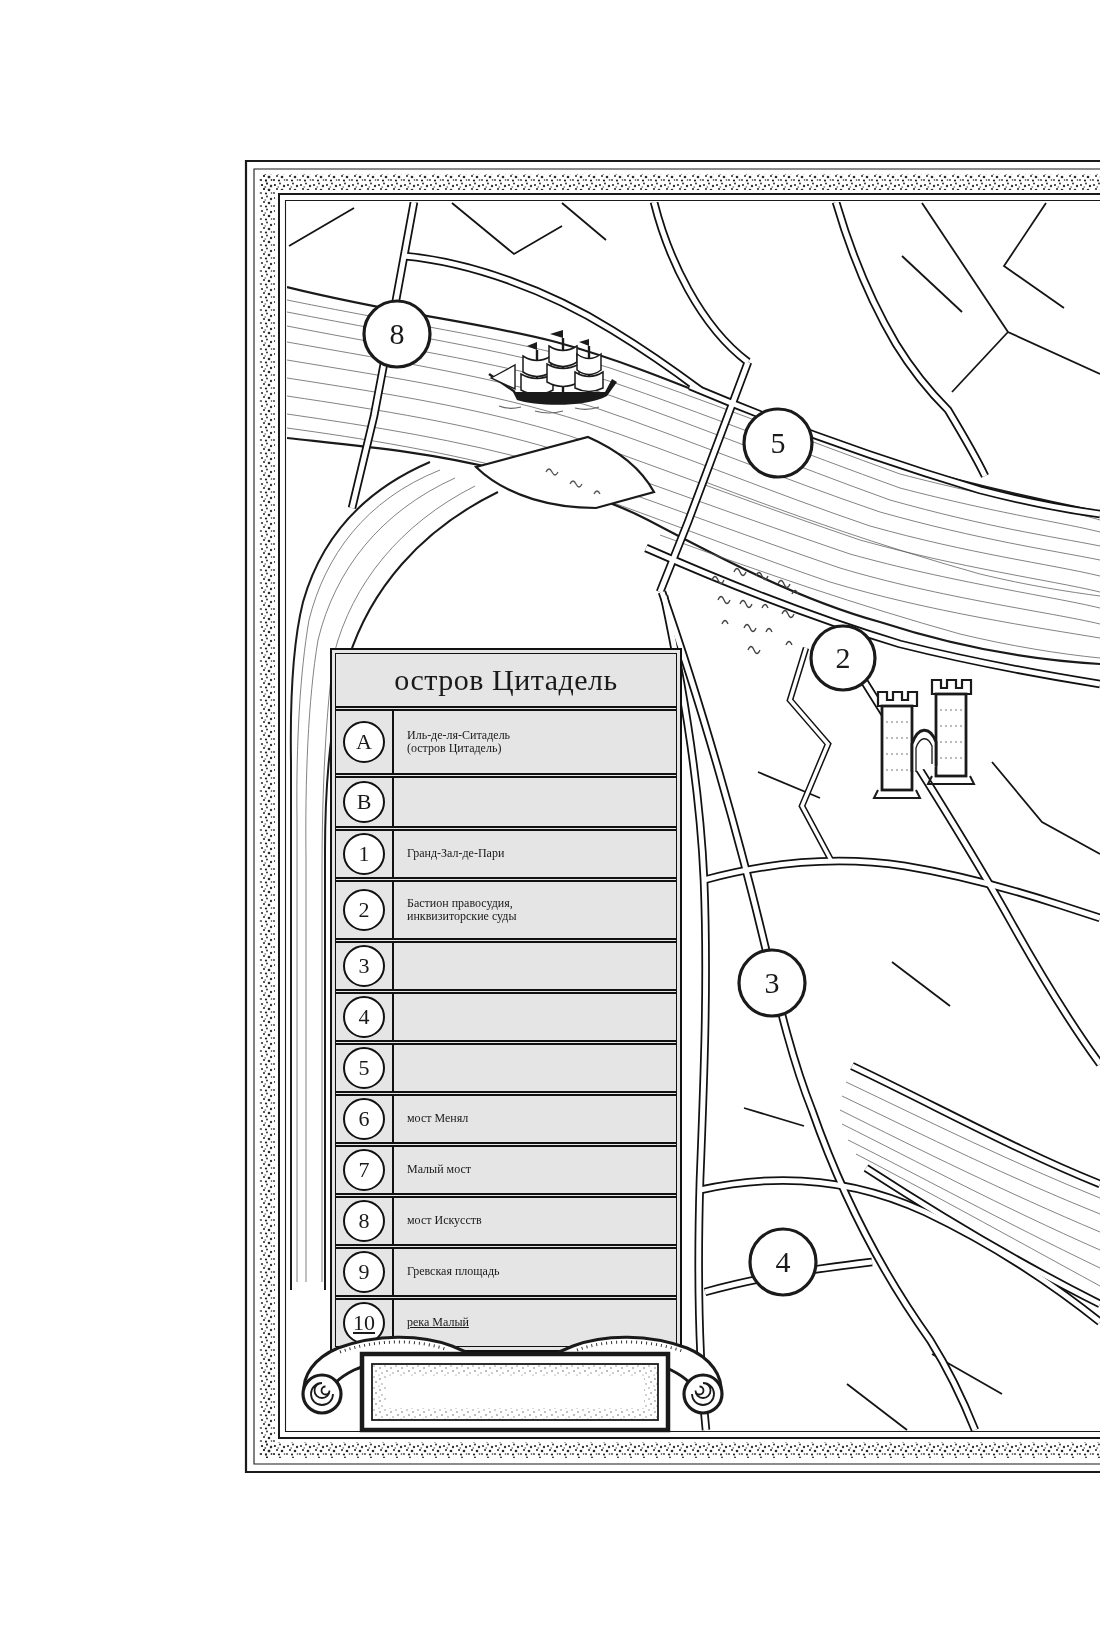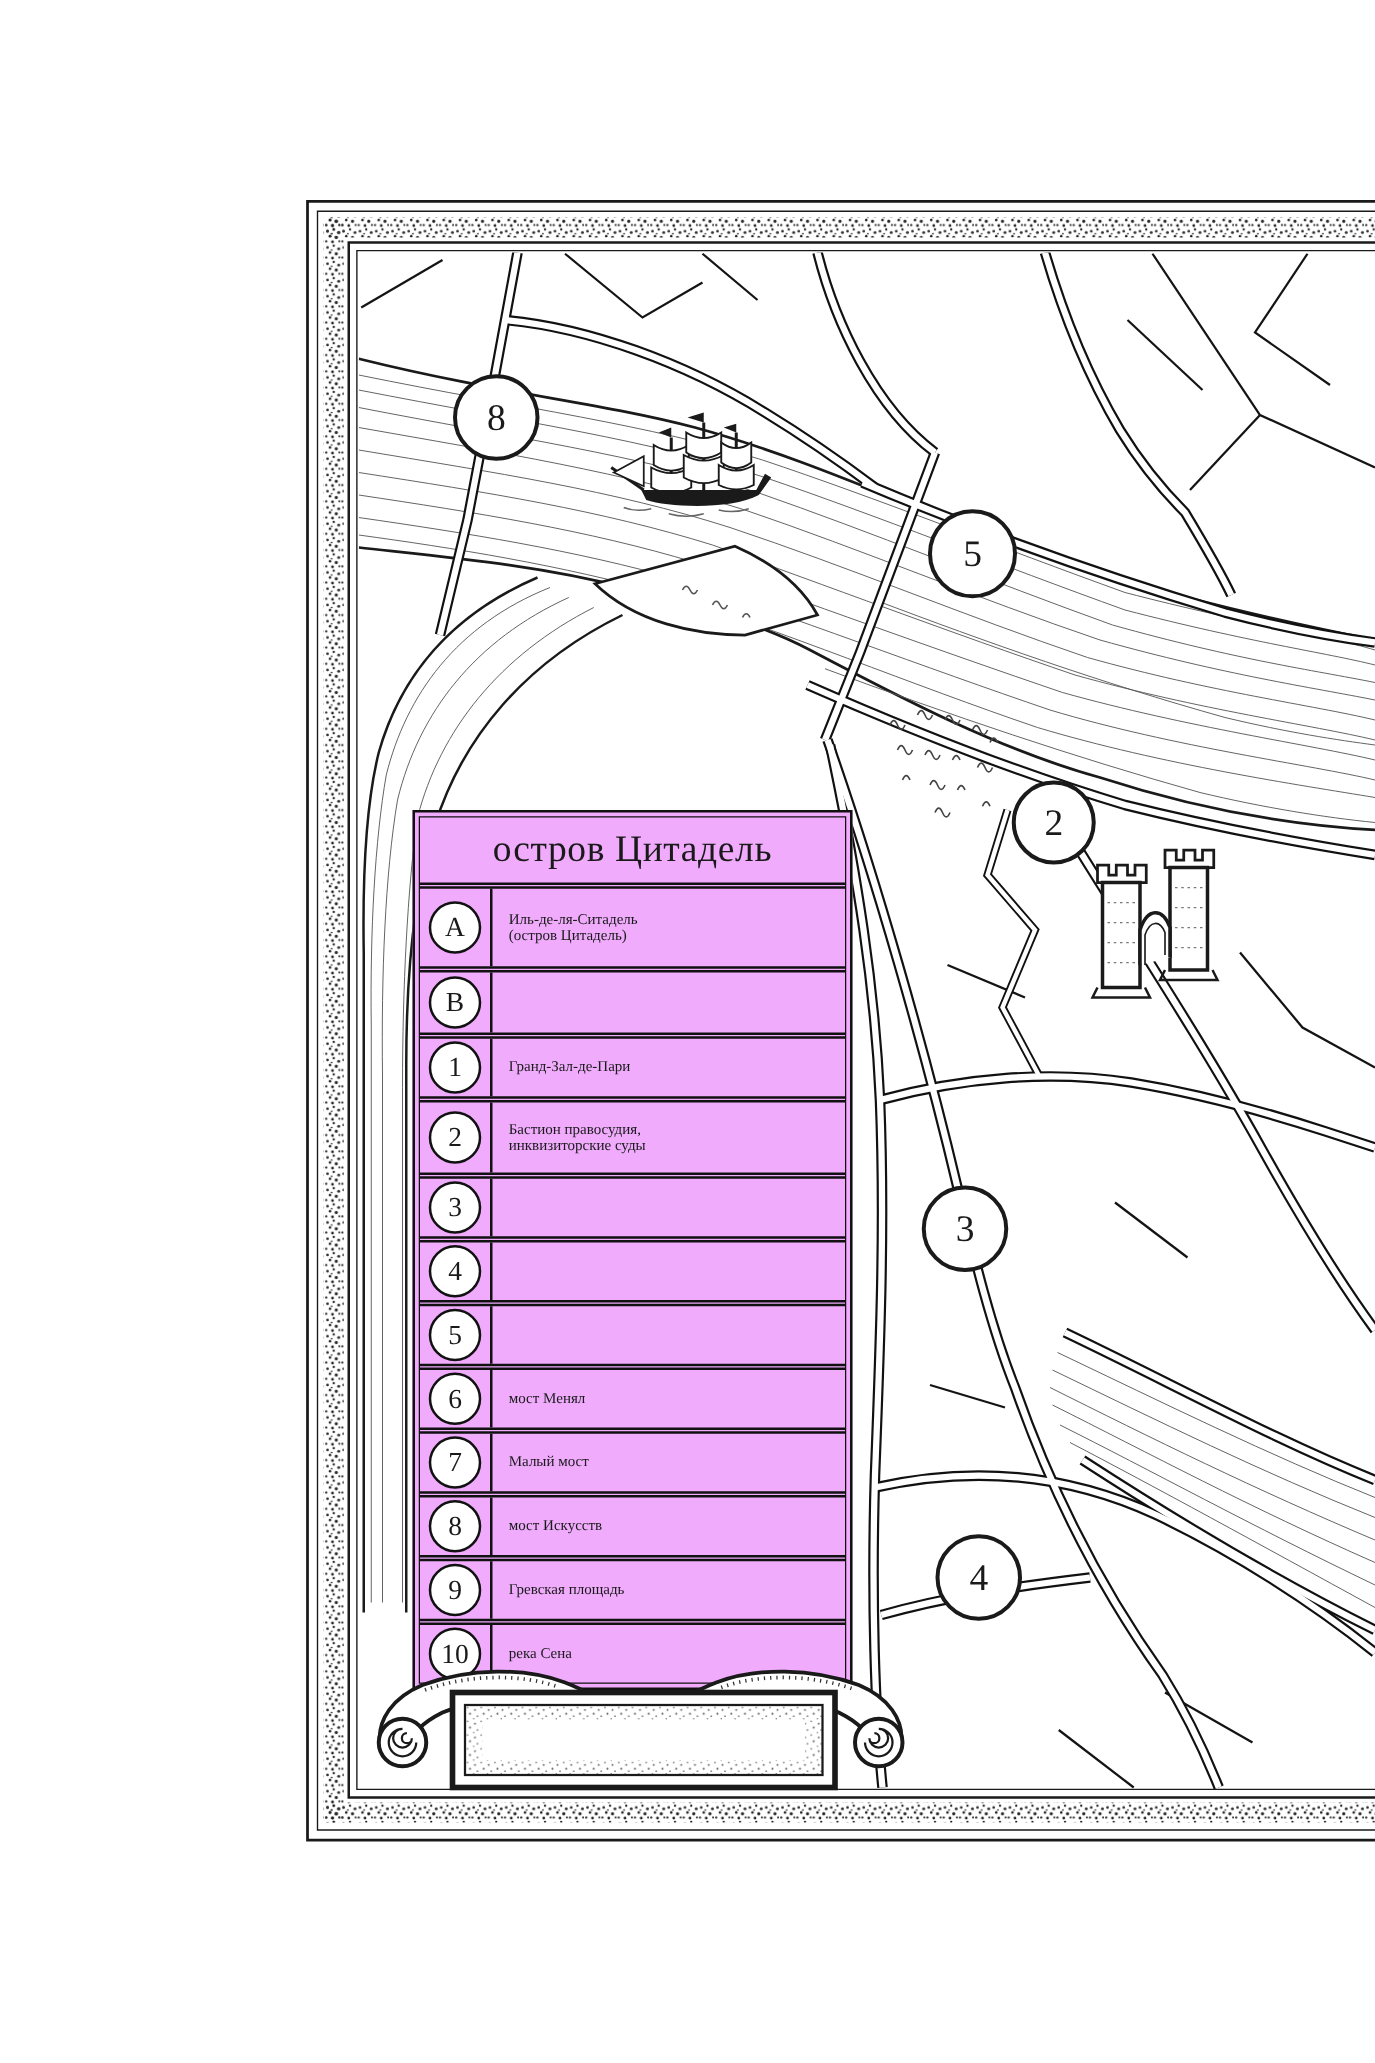--- a/index.html
+++ b/index.html
@@ -1,26 +1,26 @@
 <!DOCTYPE html>
 <html><head>
 <meta charset="utf-8">
 <style>
   html,body{margin:0;padding:0;background:#ffffff;}
   body{width:1100px;height:1650px;font-family:"Liberation Serif","DejaVu Serif",serif;color:#1a1a1a;}
   .stage{position:relative;width:1100px;height:1650px;overflow:hidden;background:#fff;}
   .base-svg{position:absolute;left:0;top:0;z-index:1;}
   
   .legend{position:absolute;left:330px;top:648px;width:352px;box-sizing:border-box;
-          background:#f0abfc;border:2.2px solid #111;padding:3px;z-index:5;}
+          background:#e5e5e5;border:2.2px solid #111;padding:3px;z-index:5;}
   .legend-inner{border:1.5px solid #111;}
   .legend-header{min-height:52px;display:flex;align-items:center;justify-content:center;
           font-size:30px;letter-spacing:.5px;border-bottom:5px double #111;text-align:center;}
   .lrow{display:flex;align-items:stretch;border-bottom:5px double #111;min-height:46px;}
-  .lrow:last-child{border-bottom:none;}
+  .lrow:last-child{border-bottom:none;text-decoration:underline;}
   .row-a{min-height:62px;}
   .row-b{min-height:48px;}
   .row-2line{min-height:56px;}
   .kcell{flex:0 0 56px;border-right:2px solid #111;display:flex;align-items:center;justify-content:center;}
   .kcirc{width:38px;height:38px;border:2.6px solid #111;border-radius:50%;
          display:flex;align-items:center;justify-content:center;font-size:22px;background:#fff;}
   .lbl{flex:1;display:flex;align-items:center;padding:4px 6px 4px 13px;font-size:12px;
        line-height:1.12;white-space:pre-line;}
   .scroll-svg{position:absolute;left:290px;top:1332px;z-index:8;}
 </style>
@@ -320,21 +320,21 @@
     <div class="lrow">
       <div class="kcell">
         <div class="kcirc">9</div>
           </div>
       <div class="lbl">Гревская площадь</div>
     </div>
     <div class="lrow">
       <div class="kcell">
         <div class="kcirc">10</div>
           </div>
-      <div class="lbl">река Сена</div>
+      <div class="lbl">река Малый</div>
     </div>
   </div>
 </div>
 
 <svg class="scroll-svg" width="445" height="112" viewBox="0 0 445 112">
 
   <path d="M 14,62 C 12,44 24,26 48,16 C 86,2 130,2 162,14 C 180,21 194,30 202,38 L 202,56 L 160,38 C 126,26 90,26 64,38 C 48,46 40,54 38,66 Z" fill="#fff" stroke="#1a1a1a" stroke-width="3"></path>
   <path d="M 431,62 C 433,44 421,26 397,16 C 359,2 315,2 283,14 C 265,21 251,30 243,38 L 243,56 L 285,38 C 319,26 355,26 381,38 C 397,46 405,54 407,66 Z" fill="#fff" stroke="#1a1a1a" stroke-width="3"></path>
   <path d="M 50,20 C 86,7 128,7 158,18" fill="none" stroke="#333" stroke-width="3" stroke-dasharray="1 4"></path>
   <path d="M 287,18 C 317,7 359,7 395,20" fill="none" stroke="#333" stroke-width="3" stroke-dasharray="1 4"></path>

